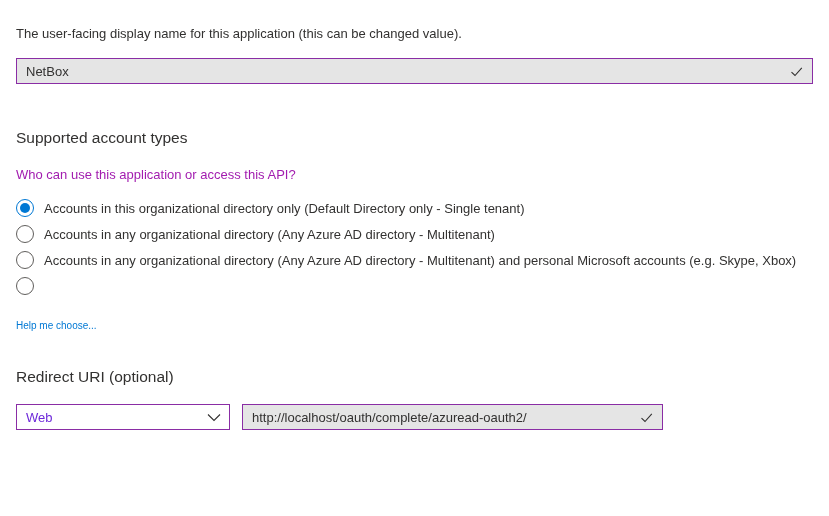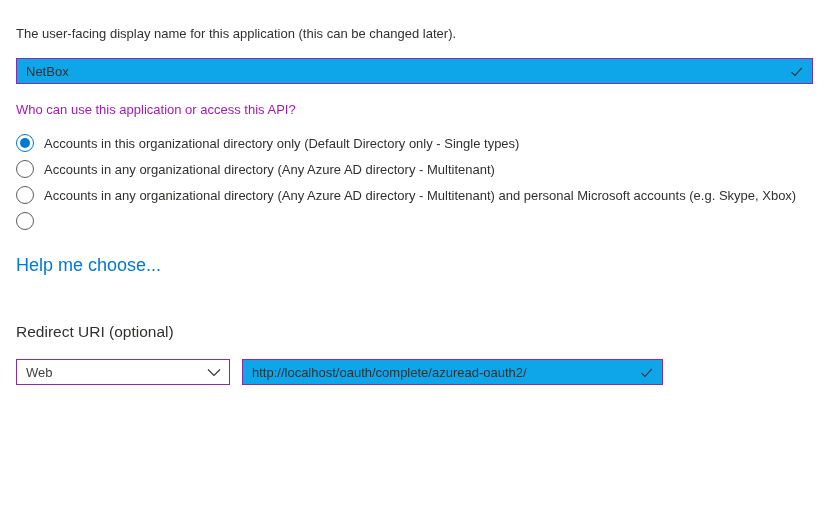--- a/index.html
+++ b/index.html
@@ -26,21 +26,21 @@
     color: #323130;
     margin-top: 13px;
     max-width: 799px;
   }
 
   .text-input {
     margin-top: 15px;
     height: 26px;
     width: 100%;
     border: 1px solid #8a2da5;
-    background: #0ea5e9;
+    background: #e5e5e5;
     display: flex;
     align-items: center;
     padding: 0 8px 0 9px;
   }
   .text-input .value {
     flex: 1 1 auto;
     font-size: 13px;
     color: #323130;
     white-space: nowrap;
     overflow: hidden;
@@ -86,80 +86,81 @@
   .radio-label {
     margin-left: 10px;
     font-size: 13px;
     color: #323130;
     white-space: nowrap;
   }
 
   .help-link {
     display: inline-block;
     margin-top: 21px;
-    font-size: 18px;
+    font-size: 10px;
     color: #0078d4;
     text-decoration: none;
     cursor: pointer;
   }
 
-  .section-gap-2 { margin-top: 45px; }
+  .section-gap-2 { margin-top: 33px; }
 
   .controls-row {
     margin-top: 16px;
     display: flex;
     align-items: center;
   }
   .select-control {
     width: 214px;
     height: 26px;
     border: 1px solid #8a2da5;
     background: #fff;
     display: flex;
     align-items: center;
     padding: 0 8px 0 9px;
     cursor: pointer;
   }
   .select-control .value {
     flex: 1 1 auto;
     font-size: 13px;
-    color: #404040;
+    color: #6d28d9;
   }
   .uri-input {
     margin-top: 0;
     margin-left: 12px;
     width: 421px;
   }
 </style>
 </head>
 <body>
 
 <div class="page">
 
   
 
-  <div class="field-desc">The user-facing display name for this application (this can be changed later).</div>
+  <div class="field-desc">The user-facing display name for this application (this can be changed value).</div>
 
   <div class="text-input">
     <span class="value">NetBox</span>
     <span class="valid-icon">
       <svg width="15" height="15" viewBox="0 0 15 15">
           <path d="M2.5 8.2 L6 11.5 L12.8 3.8" fill="none" stroke="#323130" stroke-width="1.1"></path>
         </svg>
     </span>
   </div>
 
   
+  <div class="section-title section-gap-1">Supported account types</div>
 
   <div class="question-text">Who can use this application or access this API?</div>
 
   <div class="radio-group">
   <div class="radio-row selected">
     <span class="radio-circle"></span>
-    <span class="radio-label">Accounts in this organizational directory only (Default Directory only - Single types)</span>
+    <span class="radio-label">Accounts in this organizational directory only (Default Directory only - Single tenant)</span>
   </div>
 
   <div class="radio-row">
     <span class="radio-circle"></span>
     <span class="radio-label">Accounts in any organizational directory (Any Azure AD directory - Multitenant)</span>
   </div>
 
   <div class="radio-row">
     <span class="radio-circle"></span>
     <span class="radio-label">Accounts in any organizational directory (Any Azure AD directory - Multitenant) and personal Microsoft accounts (e.g. Skype, Xbox)</span>

